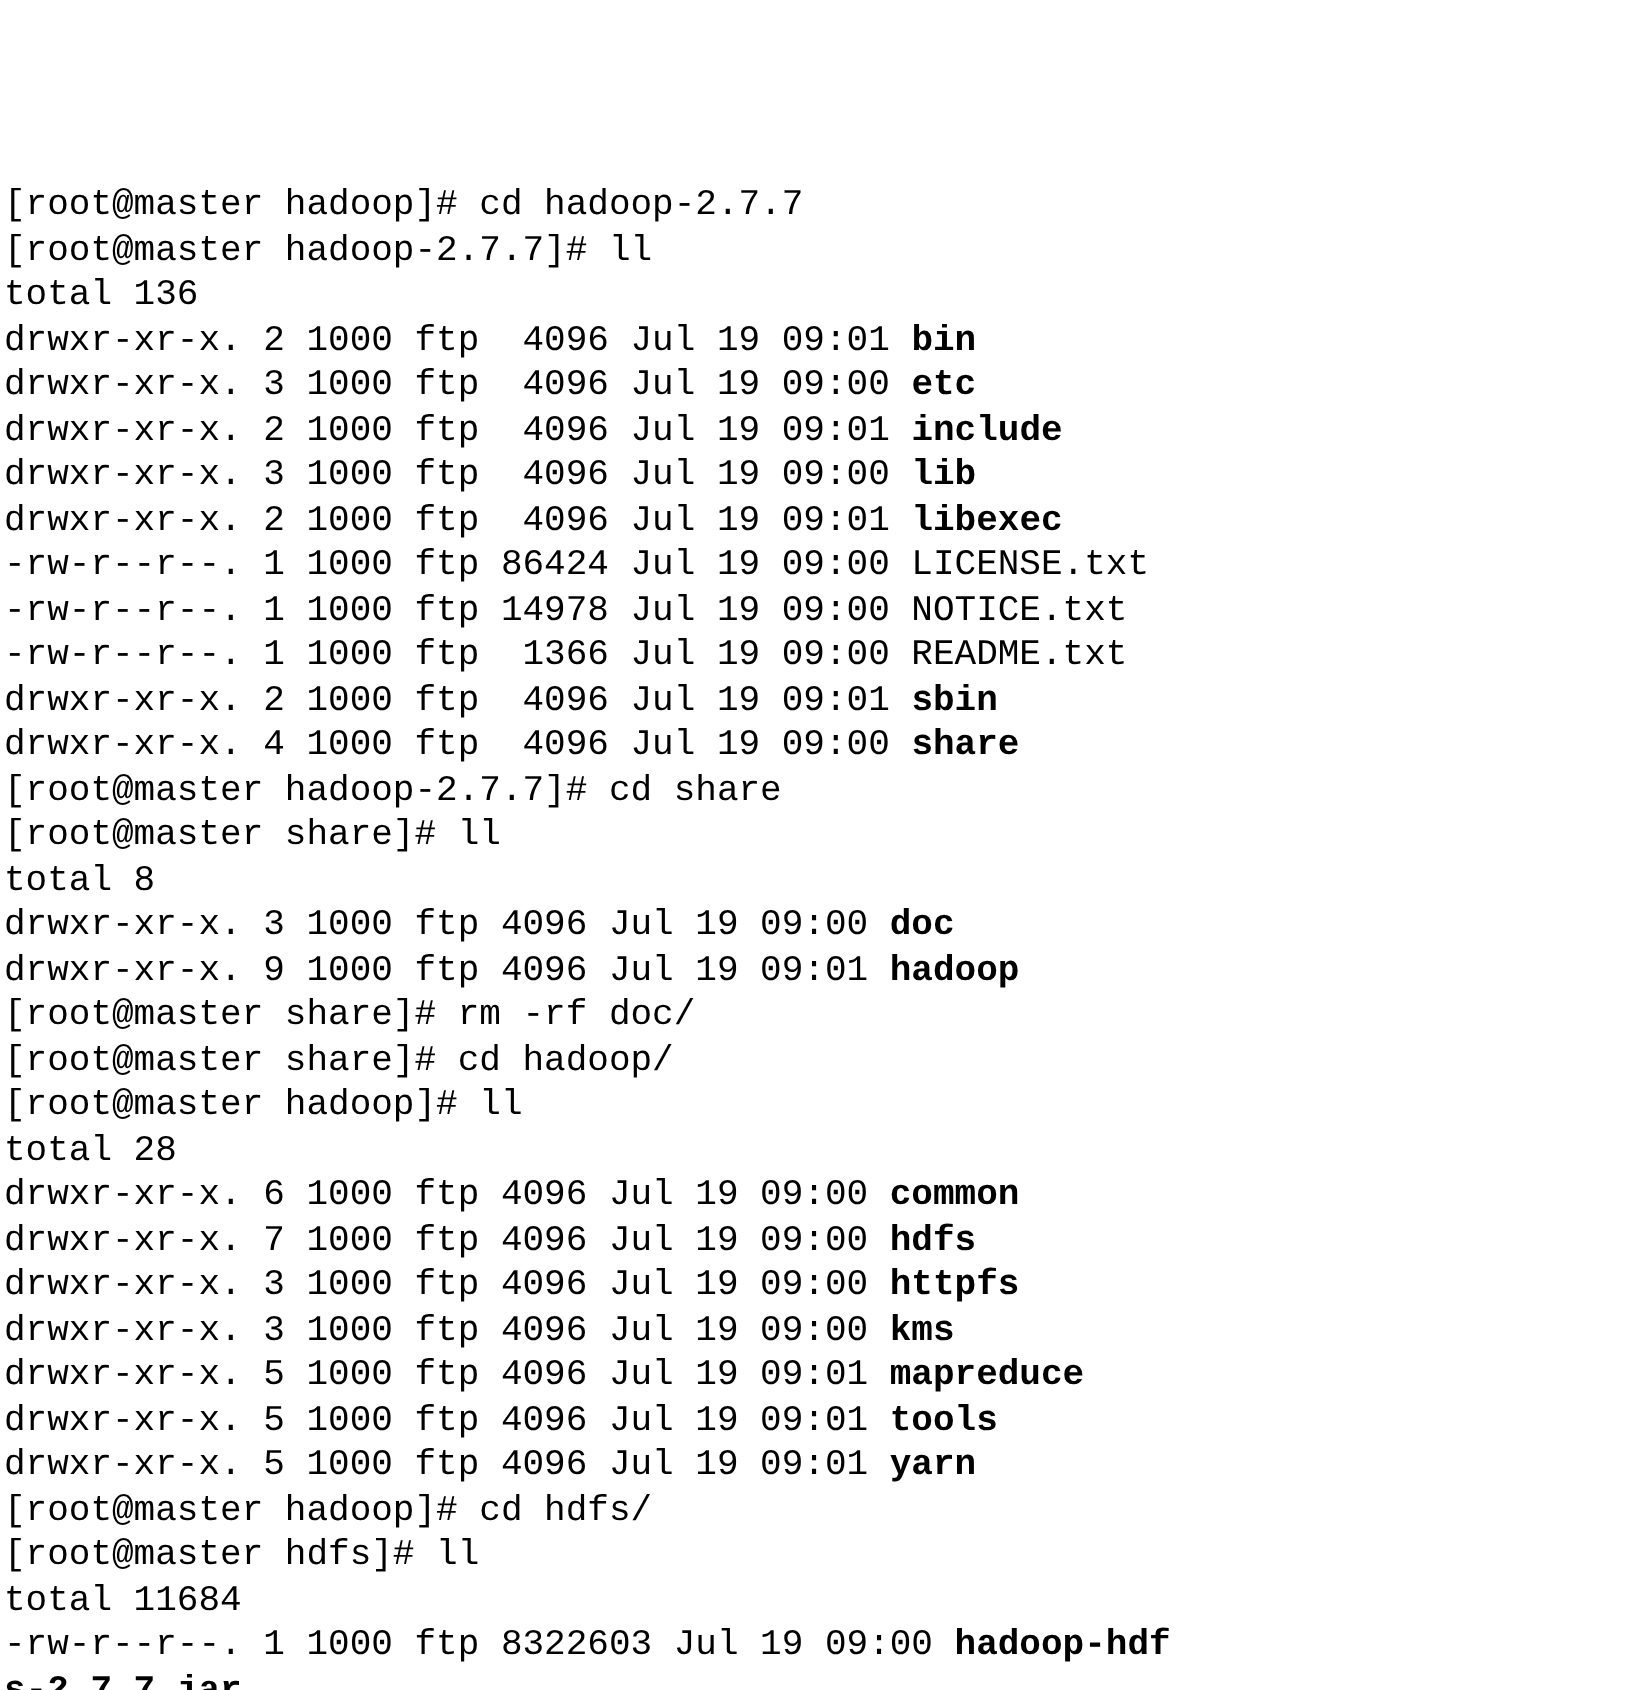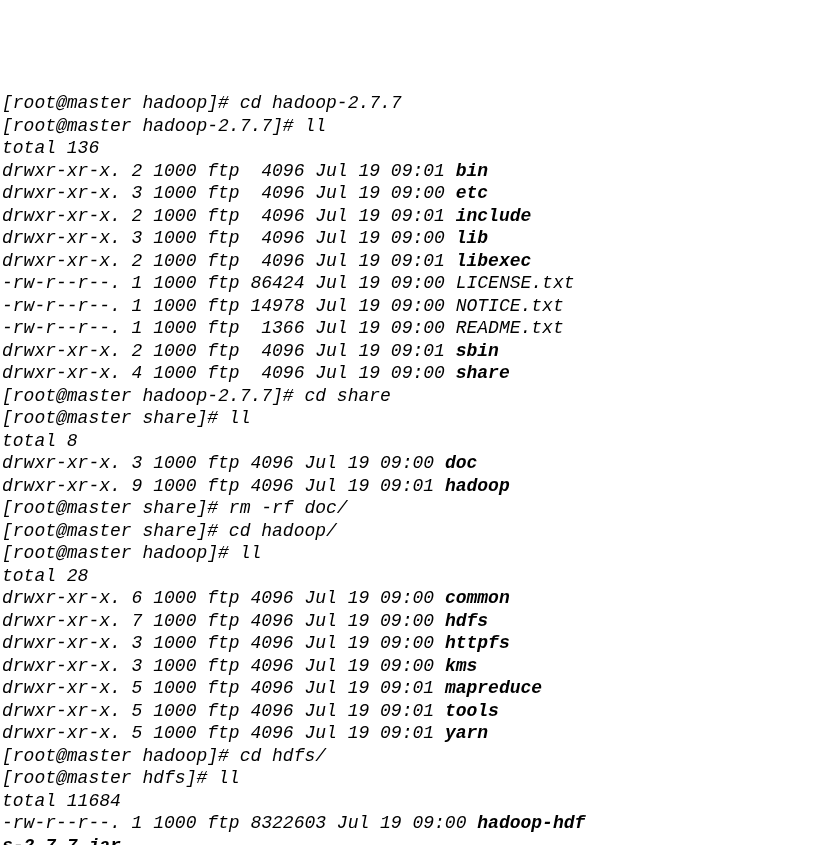--- a/index.html
+++ b/index.html
@@ -7,21 +7,21 @@
     padding: 2px;
     background: #ffffff;
     font-family: "Courier New", monospace;
     font-size: 18px;
     line-height: 1.25;
     color: #000;
     white-space: pre;
     width: 818px;
     box-sizing: border-box;
   }
-  .line { display: block; font-style: italic; }
+  .line { display: block; }
   .bold { font-weight: bold; }
 </style>
 </head>
 <body>
 
 
 
 <div id="terminal"><span class="line"><span>[root@master hadoop]# cd hadoop-2.7.7</span></span><span class="line"><span>[root@master hadoop-2.7.7]# ll</span></span><span class="line"><span>total 136</span></span><span class="line"><span>drwxr-xr-x. 2 1000 ftp  4096 Jul 19 09:01 </span><span class="bold">bin</span></span><span class="line"><span>drwxr-xr-x. 3 1000 ftp  4096 Jul 19 09:00 </span><span class="bold">etc</span></span><span class="line"><span>drwxr-xr-x. 2 1000 ftp  4096 Jul 19 09:01 </span><span class="bold">include</span></span><span class="line"><span>drwxr-xr-x. 3 1000 ftp  4096 Jul 19 09:00 </span><span class="bold">lib</span></span><span class="line"><span>drwxr-xr-x. 2 1000 ftp  4096 Jul 19 09:01 </span><span class="bold">libexec</span></span><span class="line"><span>-rw-r--r--. 1 1000 ftp 86424 Jul 19 09:00 LICENSE.txt</span></span><span class="line"><span>-rw-r--r--. 1 1000 ftp 14978 Jul 19 09:00 NOTICE.txt</span></span><span class="line"><span>-rw-r--r--. 1 1000 ftp  1366 Jul 19 09:00 README.txt</span></span><span class="line"><span>drwxr-xr-x. 2 1000 ftp  4096 Jul 19 09:01 </span><span class="bold">sbin</span></span><span class="line"><span>drwxr-xr-x. 4 1000 ftp  4096 Jul 19 09:00 </span><span class="bold">share</span></span><span class="line"><span>[root@master hadoop-2.7.7]# cd share</span></span><span class="line"><span>[root@master share]# ll</span></span><span class="line"><span>total 8</span></span><span class="line"><span>drwxr-xr-x. 3 1000 ftp 4096 Jul 19 09:00 </span><span class="bold">doc</span></span><span class="line"><span>drwxr-xr-x. 9 1000 ftp 4096 Jul 19 09:01 </span><span class="bold">hadoop</span></span><span class="line"><span>[root@master share]# rm -rf doc/</span></span><span class="line"><span>[root@master share]# cd hadoop/</span></span><span class="line"><span>[root@master hadoop]# ll</span></span><span class="line"><span>total 28</span></span><span class="line"><span>drwxr-xr-x. 6 1000 ftp 4096 Jul 19 09:00 </span><span class="bold">common</span></span><span class="line"><span>drwxr-xr-x. 7 1000 ftp 4096 Jul 19 09:00 </span><span class="bold">hdfs</span></span><span class="line"><span>drwxr-xr-x. 3 1000 ftp 4096 Jul 19 09:00 </span><span class="bold">httpfs</span></span><span class="line"><span>drwxr-xr-x. 3 1000 ftp 4096 Jul 19 09:00 </span><span class="bold">kms</span></span><span class="line"><span>drwxr-xr-x. 5 1000 ftp 4096 Jul 19 09:01 </span><span class="bold">mapreduce</span></span><span class="line"><span>drwxr-xr-x. 5 1000 ftp 4096 Jul 19 09:01 </span><span class="bold">tools</span></span><span class="line"><span>drwxr-xr-x. 5 1000 ftp 4096 Jul 19 09:01 </span><span class="bold">yarn</span></span><span class="line"><span>[root@master hadoop]# cd hdfs/</span></span><span class="line"><span>[root@master hdfs]# ll</span></span><span class="line"><span>total 11684</span></span><span class="line"><span>-rw-r--r--. 1 1000 ftp 8322603 Jul 19 09:00 </span><span class="bold">hadoop-hdf</span></span><span class="line"><span class="bold">s-2.7.7.jar</span></span></div>
 
 

